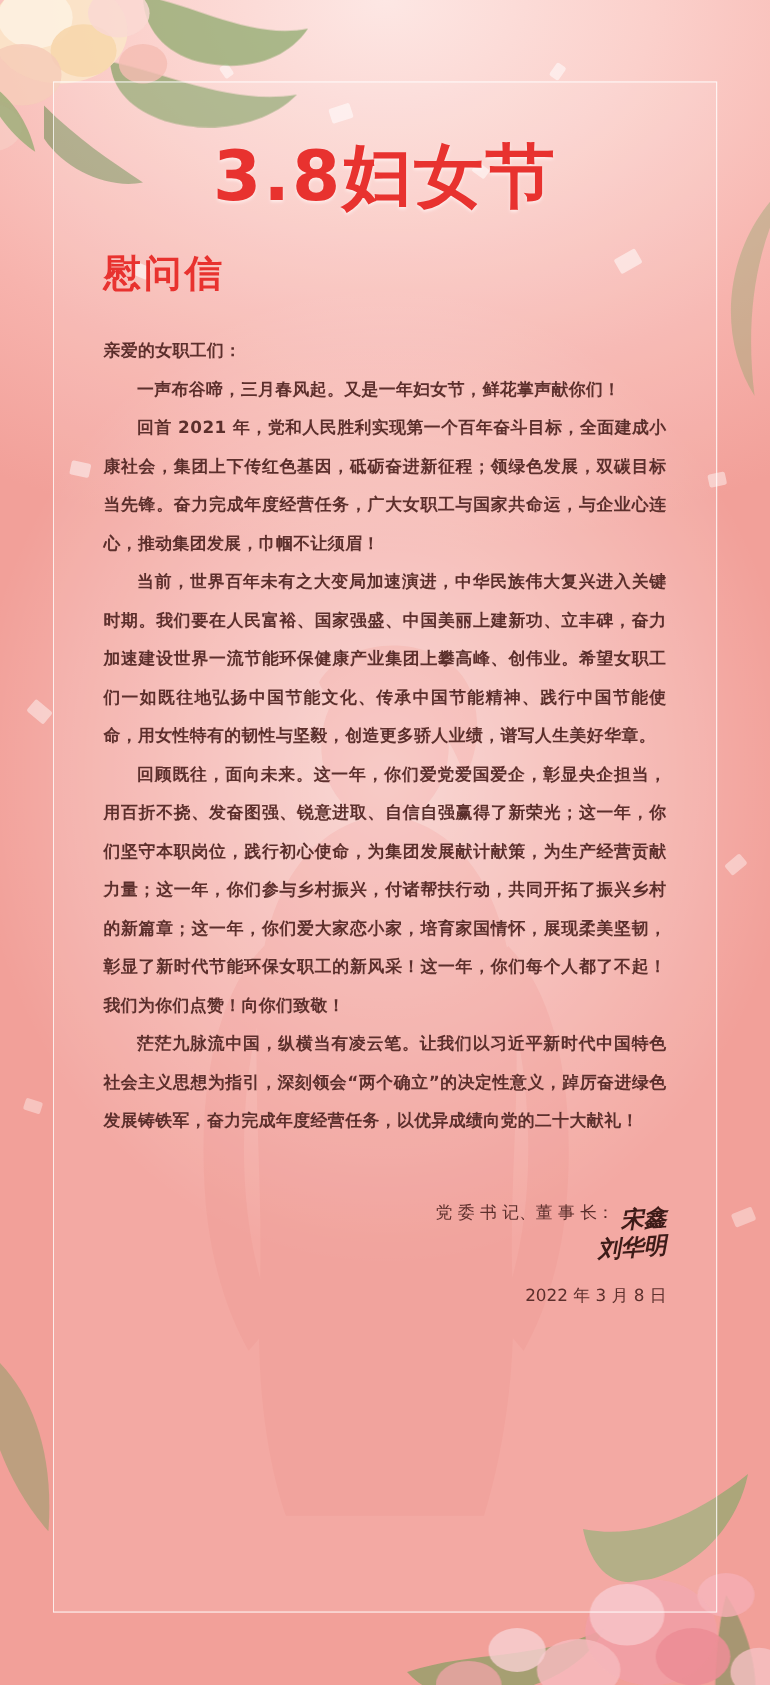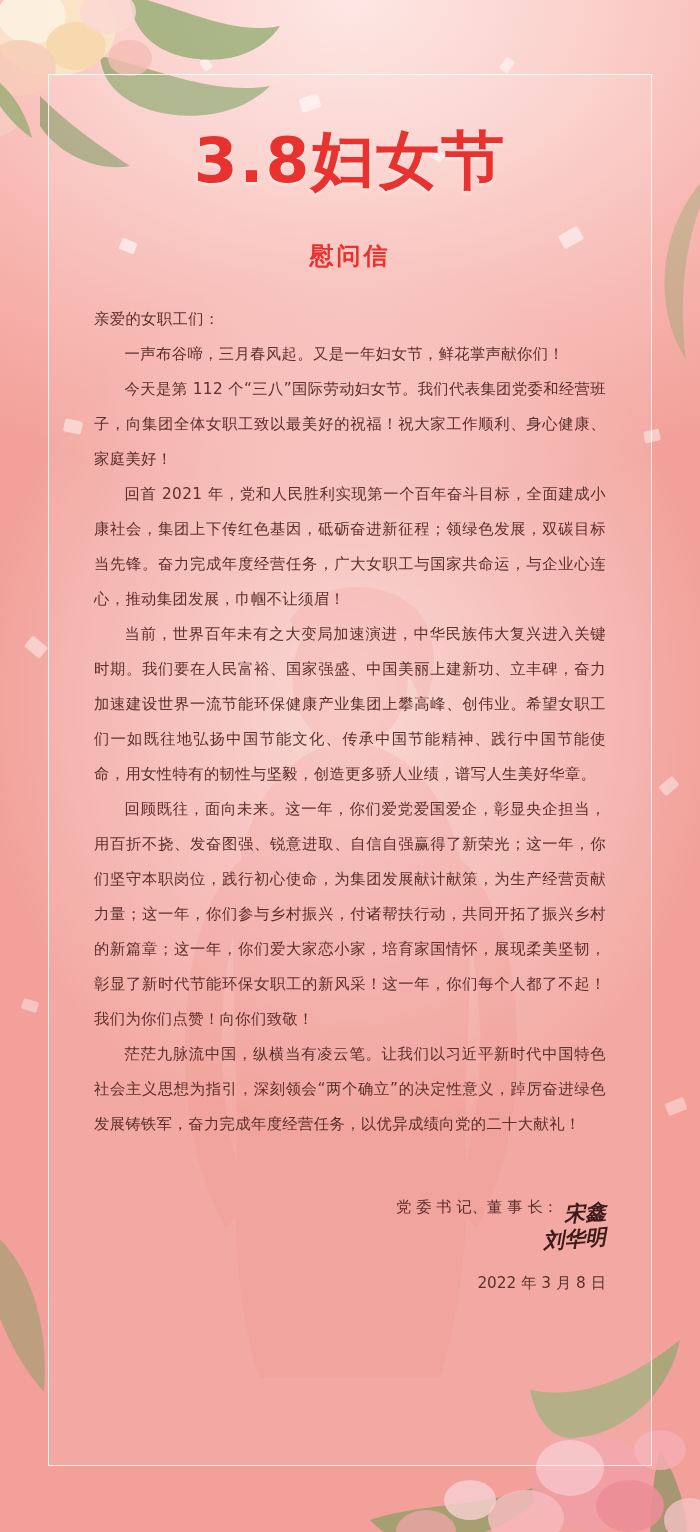--- a/index.html
+++ b/index.html
@@ -75,35 +75,36 @@
     margin-top: 44px;
     text-align: center;
     font-family: "DejaVu Sans", sans-serif;
     font-weight: 700;
     font-size: 63px;
     letter-spacing: 2px;
     color: #e8322f;
     text-shadow: 0 2px 3px rgba(255,255,255,0.6);
   }
   .subtitle {
-    margin-top: 36px;
-    text-align: center;
+    margin-top: 22px;
+    text-align: left;
     font-family: "DejaVu Sans", sans-serif;
     font-weight: 700;
-    font-size: 24px;
+    font-size: 34px;
     letter-spacing: 3px;
     color: #e8322f;
   }
   .letter {
     margin-top: 30px;
     color: #5c2f2c;
     font-size: 15.3px;
     line-height: 35px;
     letter-spacing: 0.4px;
     font-family: "DejaVu Sans", sans-serif;
+    font-weight: bold;
   }
   .salutation {
     margin: 0 0 0 0;
     text-align: left;
   }
   .para {
     margin: 0;
     text-indent: 2em;
     text-align: justify;
   }
@@ -216,21 +217,20 @@
 
   <div class="card"></div>
 
   <div class="content">
     <div class="title">3.8妇女节</div>
     <div class="subtitle">慰问信</div>
 
     <div class="letter">
       <p class="salutation">亲爱的女职工们：</p>
       <p class="para">一声布谷啼，三月春风起。又是一年妇女节，鲜花掌声献你们！</p>
-      <p class="para">今天是第 112 个“三八”国际劳动妇女节。我们代表集团党委和经营班子，向集团全体女职工致以最美好的祝福！祝大家工作顺利、身心健康、家庭美好！</p>
       <p class="para">回首 2021 年，党和人民胜利实现第一个百年奋斗目标，全面建成小康社会，集团上下传红色基因，砥砺奋进新征程；领绿色发展，双碳目标当先锋。奋力完成年度经营任务，广大女职工与国家共命运，与企业心连心，推动集团发展，巾帼不让须眉！</p>
       <p class="para">当前，世界百年未有之大变局加速演进，中华民族伟大复兴进入关键时期。我们要在人民富裕、国家强盛、中国美丽上建新功、立丰碑，奋力加速建设世界一流节能环保健康产业集团上攀高峰、创伟业。希望女职工们一如既往地弘扬中国节能文化、传承中国节能精神、践行中国节能使命，用女性特有的韧性与坚毅，创造更多骄人业绩，谱写人生美好华章。</p>
       <p class="para">回顾既往，面向未来。这一年，你们爱党爱国爱企，彰显央企担当，用百折不挠、发奋图强、锐意进取、自信自强赢得了新荣光；这一年，你们坚守本职岗位，践行初心使命，为集团发展献计献策，为生产经营贡献力量；这一年，你们参与乡村振兴，付诸帮扶行动，共同开拓了振兴乡村的新篇章；这一年，你们爱大家恋小家，培育家国情怀，展现柔美坚韧，彰显了新时代节能环保女职工的新风采！这一年，你们每个人都了不起！我们为你们点赞！向你们致敬！</p>
       <p class="para">茫茫九脉流中国，纵横当有凌云笔。让我们以习近平新时代中国特色社会主义思想为指引，深刻领会“两个确立”的决定性意义，踔厉奋进绿色发展铸铁军，奋力完成年度经营任务，以优异成绩向党的二十大献礼！</p>
     </div>
 
     <div class="sign-block">
       <div class="sign-row">
         <span>党 委 书 记、董 事 长：</span>
         <span class="sign-name">宋鑫</span>

